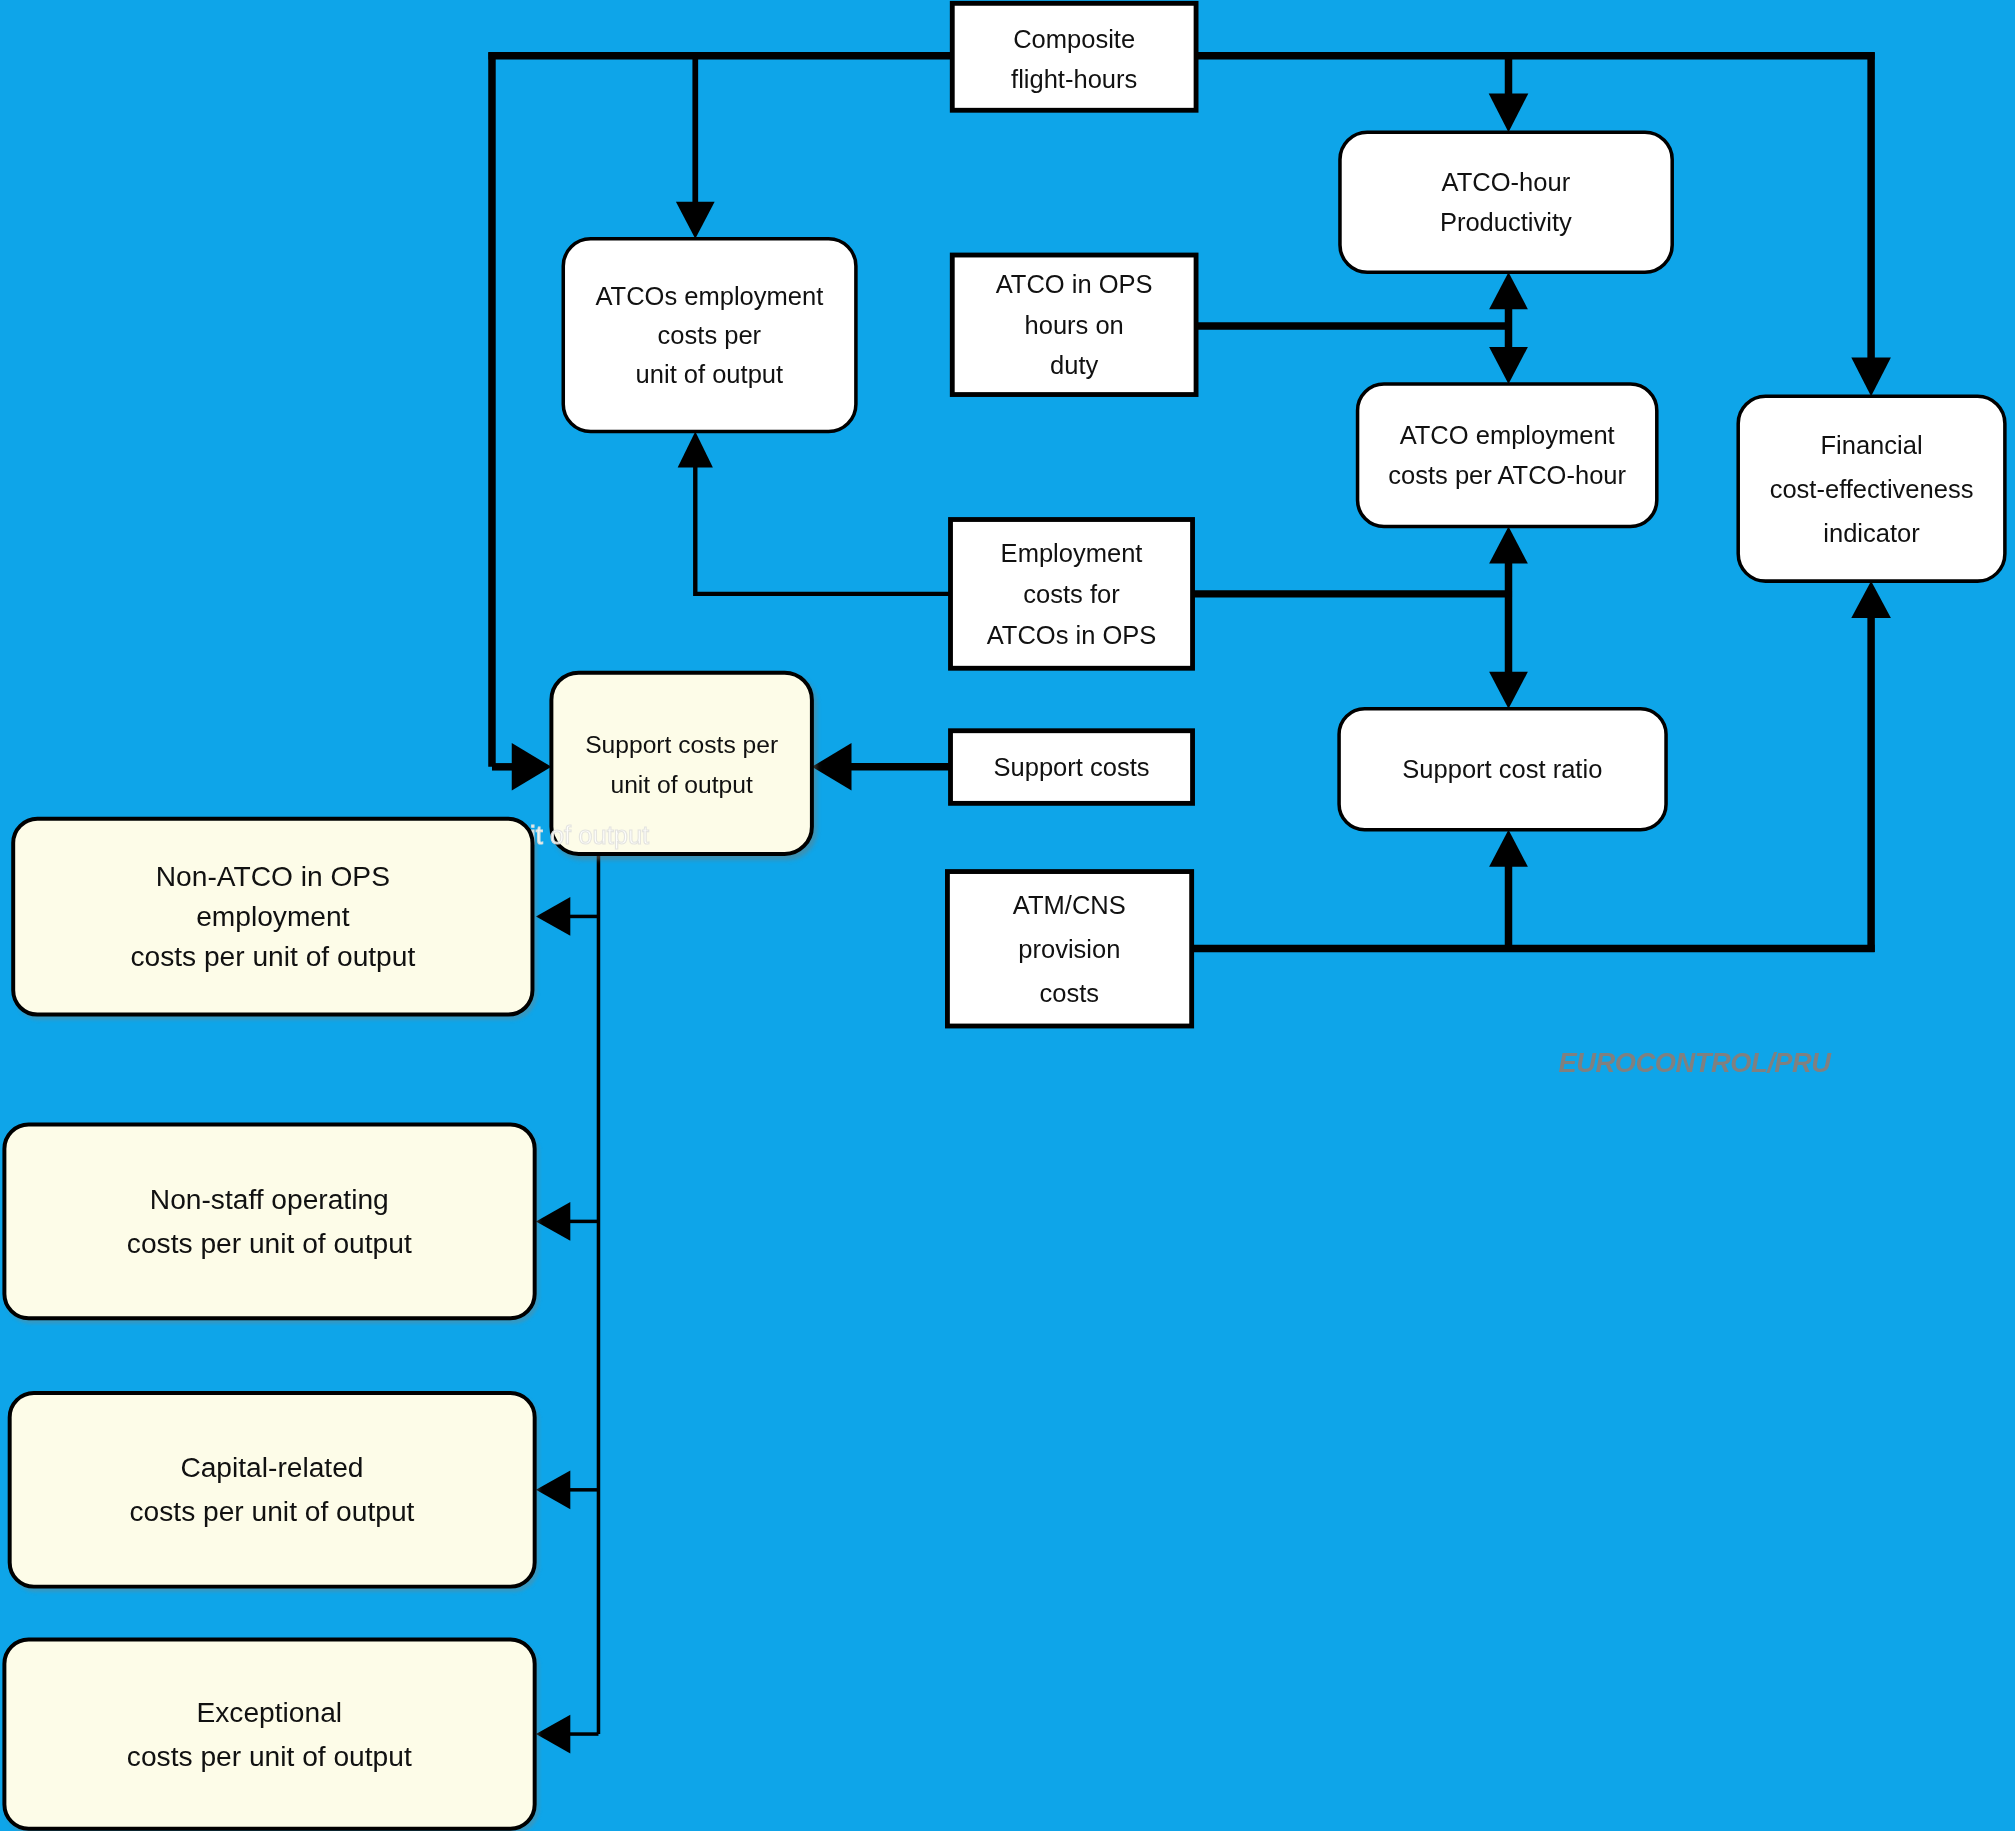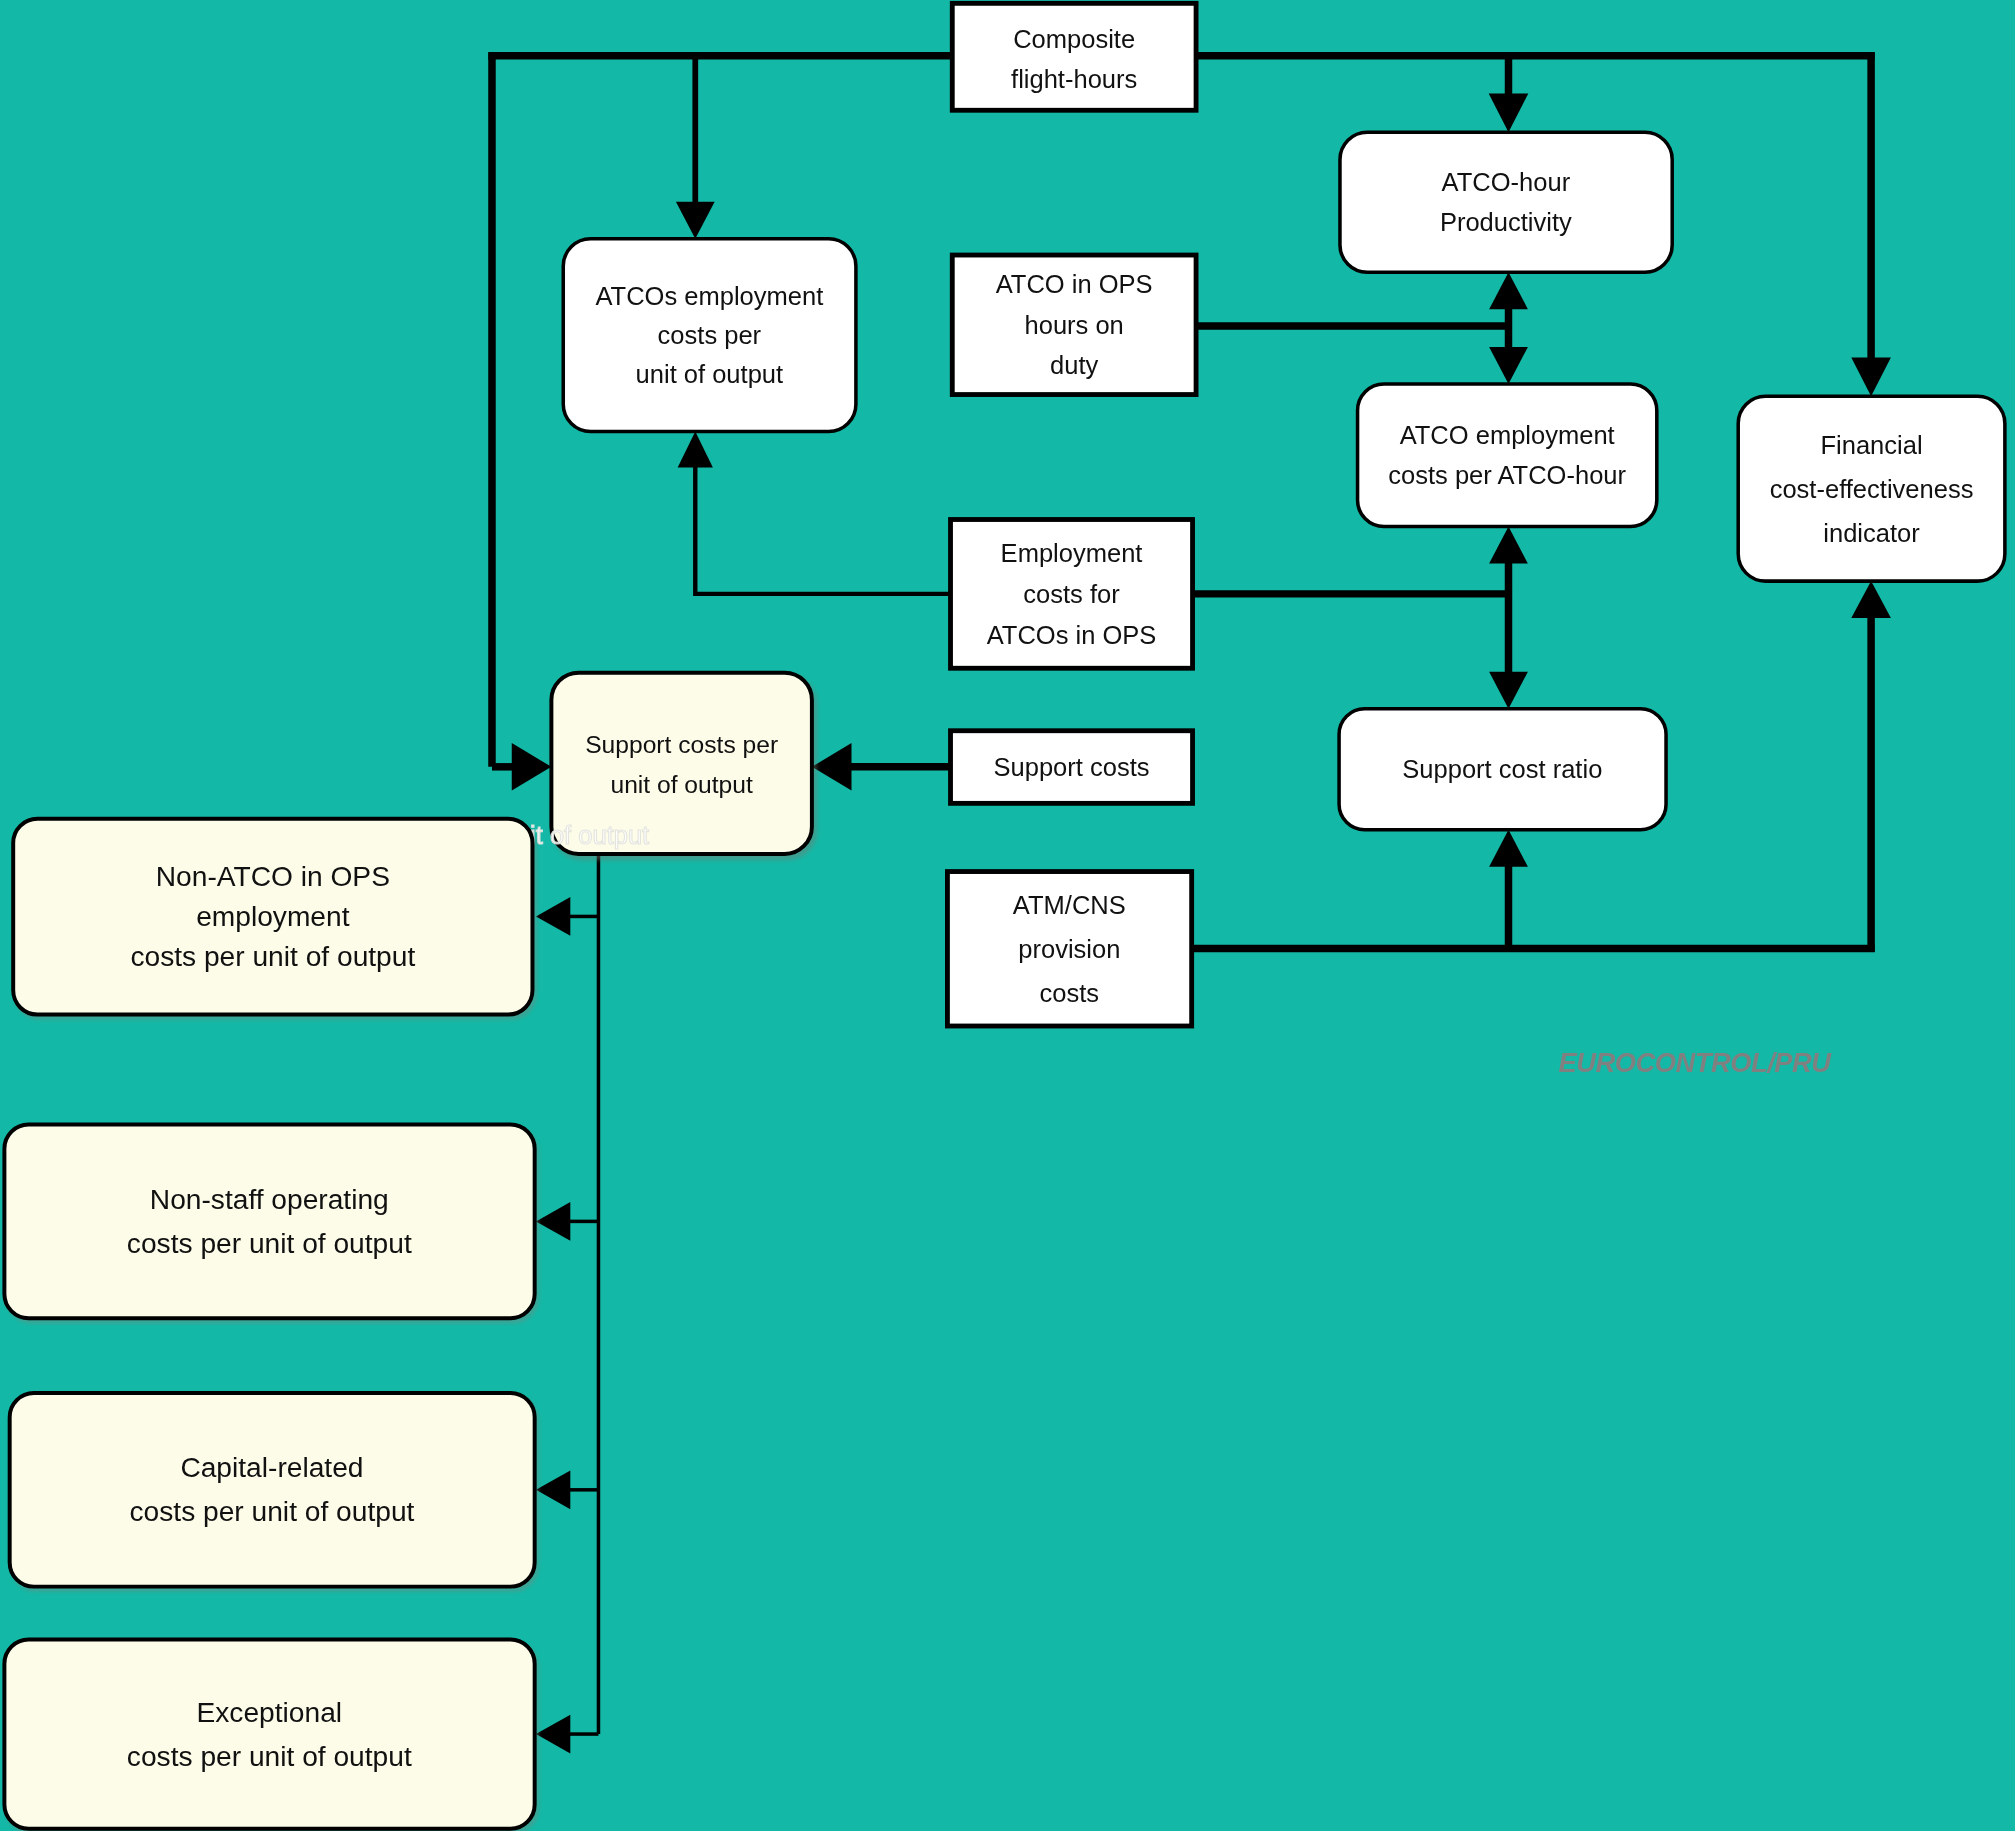--- a/index.html
+++ b/index.html
@@ -1,17 +1,17 @@
 <!DOCTYPE html>
 <html style="font-size:7px"><head>
 <meta charset="utf-8">
 <style>
   html,body{margin:0;padding:0;background:#ffffff;}
   body{font-family:"Liberation Sans", sans-serif;}
-  .stage{width:2015px;height:1832px;position:relative;background:#14b8a6;overflow:hidden;}
+  .stage{width:2015px;height:1832px;position:relative;background:#0ea5e9;overflow:hidden;}
   svg{display:block;}
   .box-label{fill:#111111;font-family:"Liberation Sans",sans-serif;}
   .lbl-b{font-size:58px;}
   .lbl-r{font-size:58px;}
   .lbl-cream{font-size:64px;}
   .credit{font-size:62px;font-weight:bold;font-style:italic;fill:#808080;letter-spacing:-1px;}
   .ghost{font-size:58px;fill:#ffffff;stroke:#e3e3df;stroke-width:2.5px;opacity:0.95;}
   .sq{fill:#ffffff;stroke:#000000;stroke-width:11;}
   .rd{fill:#ffffff;stroke:#000000;stroke-width:8;}
   .cream{fill:#fdfce8;stroke:#000000;stroke-width:9;}

